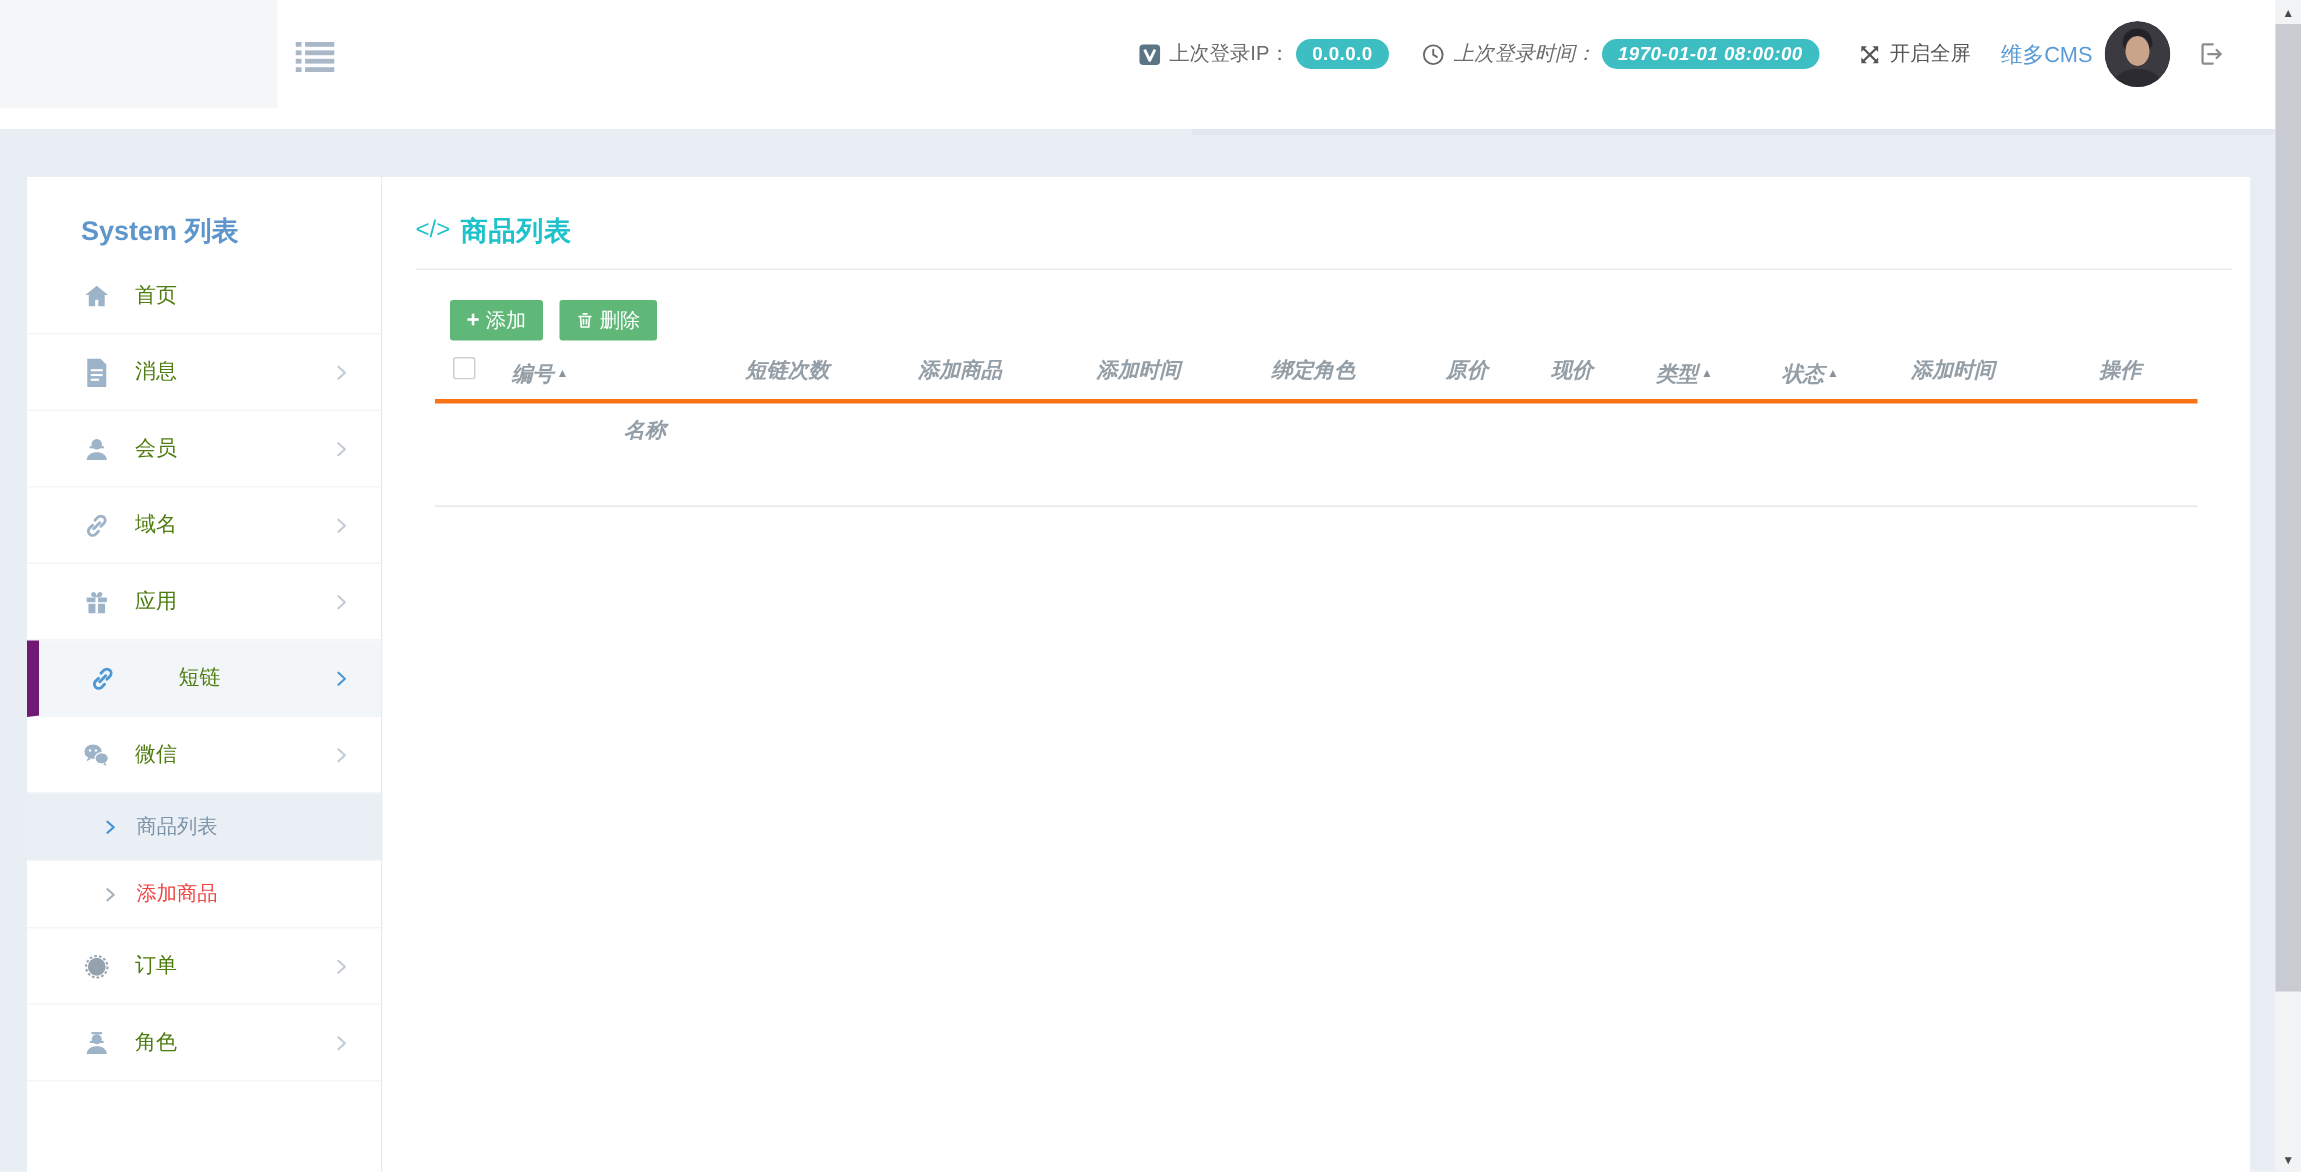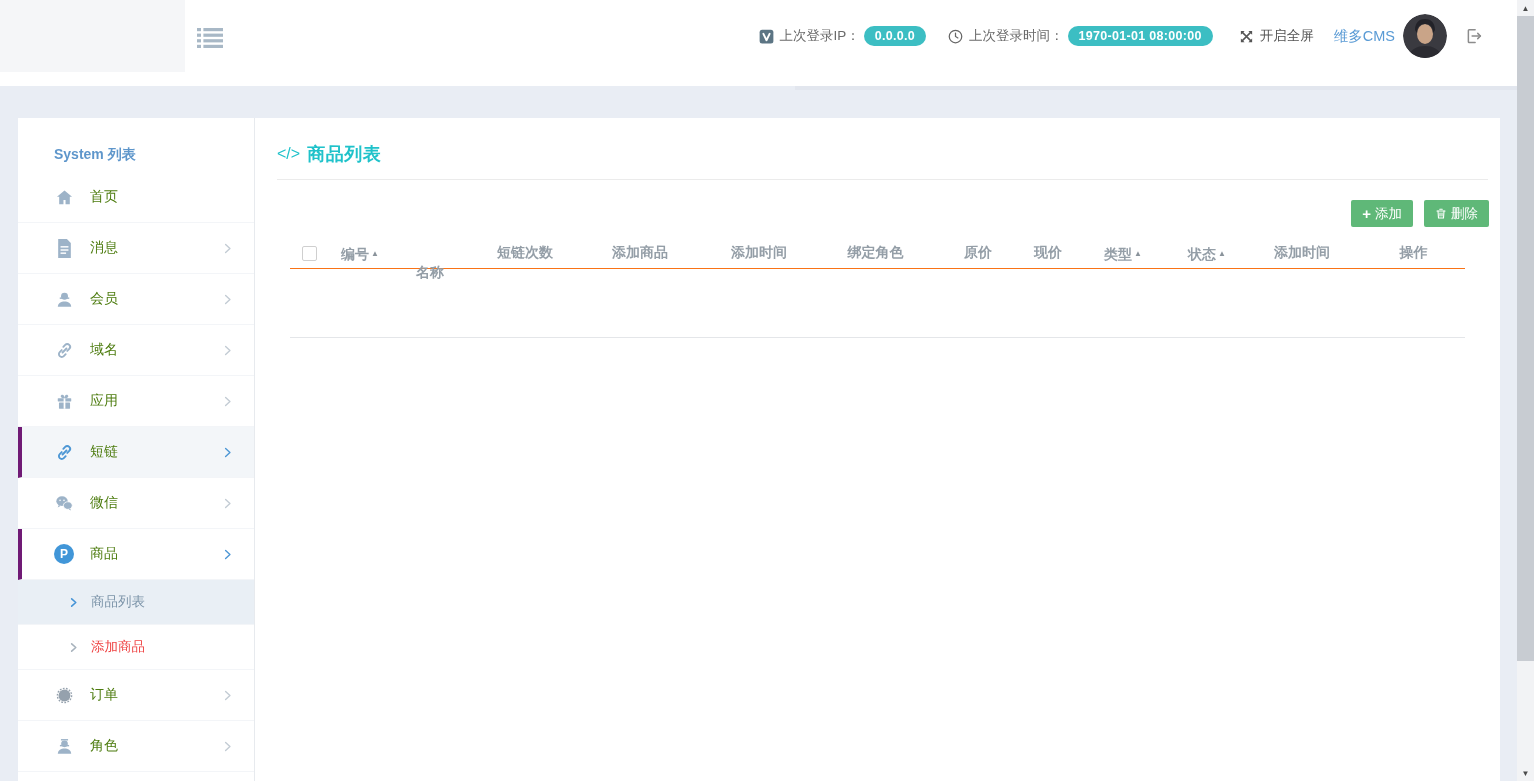--- a/index.html
+++ b/index.html
@@ -9,67 +9,67 @@
 
   
   .topbar { position:absolute; left:0; top:0; width:1517px; height:86px; background:#ffffff; z-index:5; }
   .logo-area { position:absolute; left:0; top:0; width:185px; height:72px; background:#f5f6f8; }
   .list-toggle { position:absolute; left:197px; top:27px; width:26px; height:22px; cursor:pointer; }
   .topbar-right { position:absolute; right:34px; top:0; height:72px; display:flex; align-items:center; }
   .tb-group { display:flex; align-items:center; color:#6b6b6b; font-size:13.5px; white-space:nowrap; }
   .tb-group .tb-icon { display:inline-flex; margin-right:6px; }
   .badge { background:#3cbec3; color:#fff; font-weight:bold; font-size:12.5px;
     padding:3px 11px; border-radius:11px; margin-left:4px; letter-spacing:.3px; }
-  .gap22 { margin-left:22px; } .gap26 { margin-left:26px;justify-content:space-between; }
+  .gap22 { margin-left:22px;font-style:italic; } .gap26 { margin-left:26px;justify-content:space-between; }
   .site-link { color:#5a9bd5; font-size:14.5px; margin-left:20px; cursor:pointer; }
   .avatar { width:44px; height:44px; border-radius:50%; overflow:hidden; margin-left:8px; flex:0 0 auto; }
   .logout-btn { margin-left:18px; display:inline-flex; cursor:pointer; }
   .header-shadow { position:absolute; left:795px; top:72px; width:722px; height:18px;
     background:rgba(100,110,130,0.05); }
 
   
   .workspace { position:absolute; left:18px; top:118px; width:1482px; height:663px;
     display:flex; background:#fff; }
 
   
   .sidebar { width:237px; flex:0 0 237px; background:#fff; border-right:1px solid #e7eaee; }
-  .sidebar-title { padding:26px 0 8px 36px; color:#5e96cb; font-weight:bold; font-size:14px; line-height:20px; }
+  .sidebar-title { padding:26px 0 8px 36px; color:#5e96cb; font-weight:bold; font-size:18px; line-height:20px; }
   .menu-item { position:relative; height:51px; display:flex; align-items:center; padding-left:36px;
     color:#4d7c0f; font-size:14px; cursor:pointer; border-bottom:1px solid #f3f5f8; }
   .menu-item .mi-icon { width:20px; height:20px; margin-right:16px; color:#9db3c8; display:inline-flex;
     align-items:center; justify-content:center; flex:0 0 20px; }
   .menu-item .mi-chevron { position:absolute; right:20px; color:#c3ccd4; display:inline-flex; }
-  .menu-item.hl { border-left:4px solid #701a75; padding-left:32px; }
+  .menu-item.hl { border-left:8px solid #701a75; padding-left:32px;gap:25px; }
   .menu-item.hl .mi-icon, .menu-item.hl .mi-chevron { color:#4d97d5; }
   .menu-item.shade { background:#f3f6f9; }
   .p-circle { width:20px; height:20px; border-radius:50%; background:#4196d8; display:inline-flex;
     align-items:center; justify-content:center; }
   .p-circle::after { content:"P"; color:#fff; font-size:12px; font-weight:bold; }
   .submenu-item { position:relative; height:45px; display:flex; align-items:center; padding-left:50px;
     color:#ef4444; font-size:13.5px; cursor:pointer; border-bottom:1px solid #f3f5f8; }
   .submenu-item .sub-arrow { display:inline-flex; margin-right:12px; color:#a7b2bc; }
   .submenu-item.active { background:#e9eff5; color:#7b93a8; }
   .submenu-item.active .sub-arrow { color:#4493d6; }
 
   
   .content { flex:1; background:#fff; position:relative; }
   .page-title-row { padding:24px 0 0 22px; display:flex; align-items:center; color:#1fc2ca; }
   .code-icon { font-size:16px; margin-right:7px; font-weight:400; }
   .code-icon::after { content:"\00003C/\00003E"; }
   .page-title { font-size:18px; font-weight:bold; letter-spacing:.5px; }
   .title-hr { border:none; border-top:1px solid #ebebeb; margin:13px 12px 0 22px; }
-  .toolbar { margin:20px 0 0 45px; display:flex;justify-content:flex-end; }
+  .toolbar { margin:20px 0 0 45px; display:flex; }
   .btn { display:inline-flex; align-items:center; height:27px; padding:0 11px; background:#5fb878;
     color:#fff; font-size:13.5px; border:none; border-radius:2px; cursor:pointer; margin-right:11px;
     font-family:inherit; }
   .btn .b-icon { display:inline-flex; margin-right:4px; }
   .plus-icon::after { content:"+"; font-weight:bold; font-size:15px; line-height:1; }
 
   .table-wrap { margin:11px 35px 0 35px; }
-  .t-head { display:flex; align-items:center; height:31px; border-bottom:1px solid #f97316; }
+  .t-head { display:flex; align-items:flex-start; height:31px; border-bottom:3px solid #f97316;font-style:italic; }
   .t-cell { font-size:14px; font-weight:bold; color:#949ea7; text-align:center; overflow:hidden; white-space:nowrap; }
   .t-cell.cb-cell { text-align:left; padding-left:12px; }
   .checkbox { width:15px; height:15px; border:1px solid #cfcfcf; border-radius:2px; background:#fff; cursor:pointer; }
   .sort-caret { display:inline-block; margin-left:2px; vertical-align:3px; }
   .sort-caret::before { content:"\25B2"; font-size:8px; color:#8a939b; }
   .t-body { height:69px; border-bottom:1px solid #e4e6e9; }
 
   
   .scrollbar { position:absolute; right:0; top:0; width:17px; height:781px; background:#f2f3f5; z-index:20; }
   .sb-btn { position:absolute; left:0; width:17px; height:16px; display:flex; align-items:center;
@@ -266,31 +266,20 @@
           </svg>
       </span>
       <span>微信</span>
       <span class="mi-chevron">
         <svg width="13" height="13" viewBox="0 0 24 24" fill="none" stroke="currentColor" stroke-width="2.6" stroke-linecap="round" stroke-linejoin="round">
             <path d="M8.5 4.5l8 7.5-8 7.5"></path>
           </svg>
       </span>
     </div>
 
-    <div class="menu-item hl">
-      <span class="mi-icon">
-          <span class="p-circle"></span>
-        </span>
-      <span>商品</span>
-      <span class="mi-chevron">
-        <svg width="13" height="13" viewBox="0 0 24 24" fill="none" stroke="currentColor" stroke-width="2.6" stroke-linecap="round" stroke-linejoin="round">
-            <path d="M8.5 4.5l8 7.5-8 7.5"></path>
-          </svg>
-      </span>
-    </div>
 
     <div class="submenu-item active">
       <span class="sub-arrow">
         <svg width="11" height="11" viewBox="0 0 24 24" fill="none" stroke="currentColor" stroke-width="3.4" stroke-linecap="round" stroke-linejoin="round">
             <path d="M8 4l9 8-9 8"></path>
           </svg>
       </span>
       <span>商品列表</span>
     </div>
 

